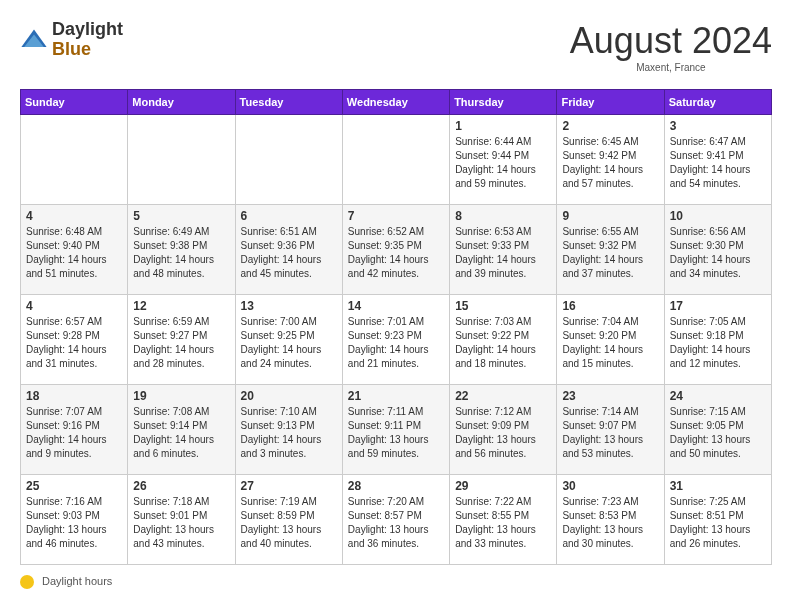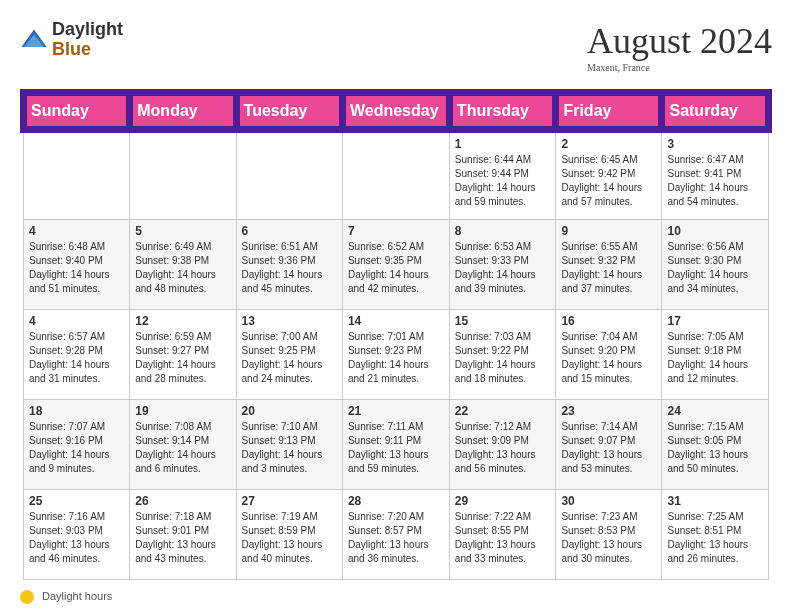--- a/index.html
+++ b/index.html
@@ -34,45 +34,44 @@
     .logo-blue {
       font-size: 18px;
       font-weight: bold;
       color: #a16207;
     }
     .logo-icon {
       width: 28px;
       height: 28px;
     }
     .title-block {
-      text-align: left;
-      font-family: Liberation Serif, serif;
+      text-align: center;
     }
     .month-year {
       font-size: 36px;
       font-weight: normal;
       color: #333;
     }
     .location {
       font-size: 10px;
       color: #555;
     }
     .calendar {
       width: 100%;
       border-collapse: collapse;
       font-size: 11px;
     }
     .calendar th {
-      background: #ec4899;
+      background: #6d28d9;
       color: #fff;
       padding: 6px 4px;
       text-align: left;
-      font-size: 16px;
-      font-weight: bold;
-      border: 7px solid #4c1d95;
+      font-size: 11px;
+      font-weight: bold;
+      border: 1px solid #4c1d95;
     }
     .calendar td {
       border: 1px solid #ccc;
       vertical-align: top;
       padding: 4px 5px;
       width: 107px;
       height: 90px;
       background: #fff;
     }
     .calendar tr:nth-child(even) td {

